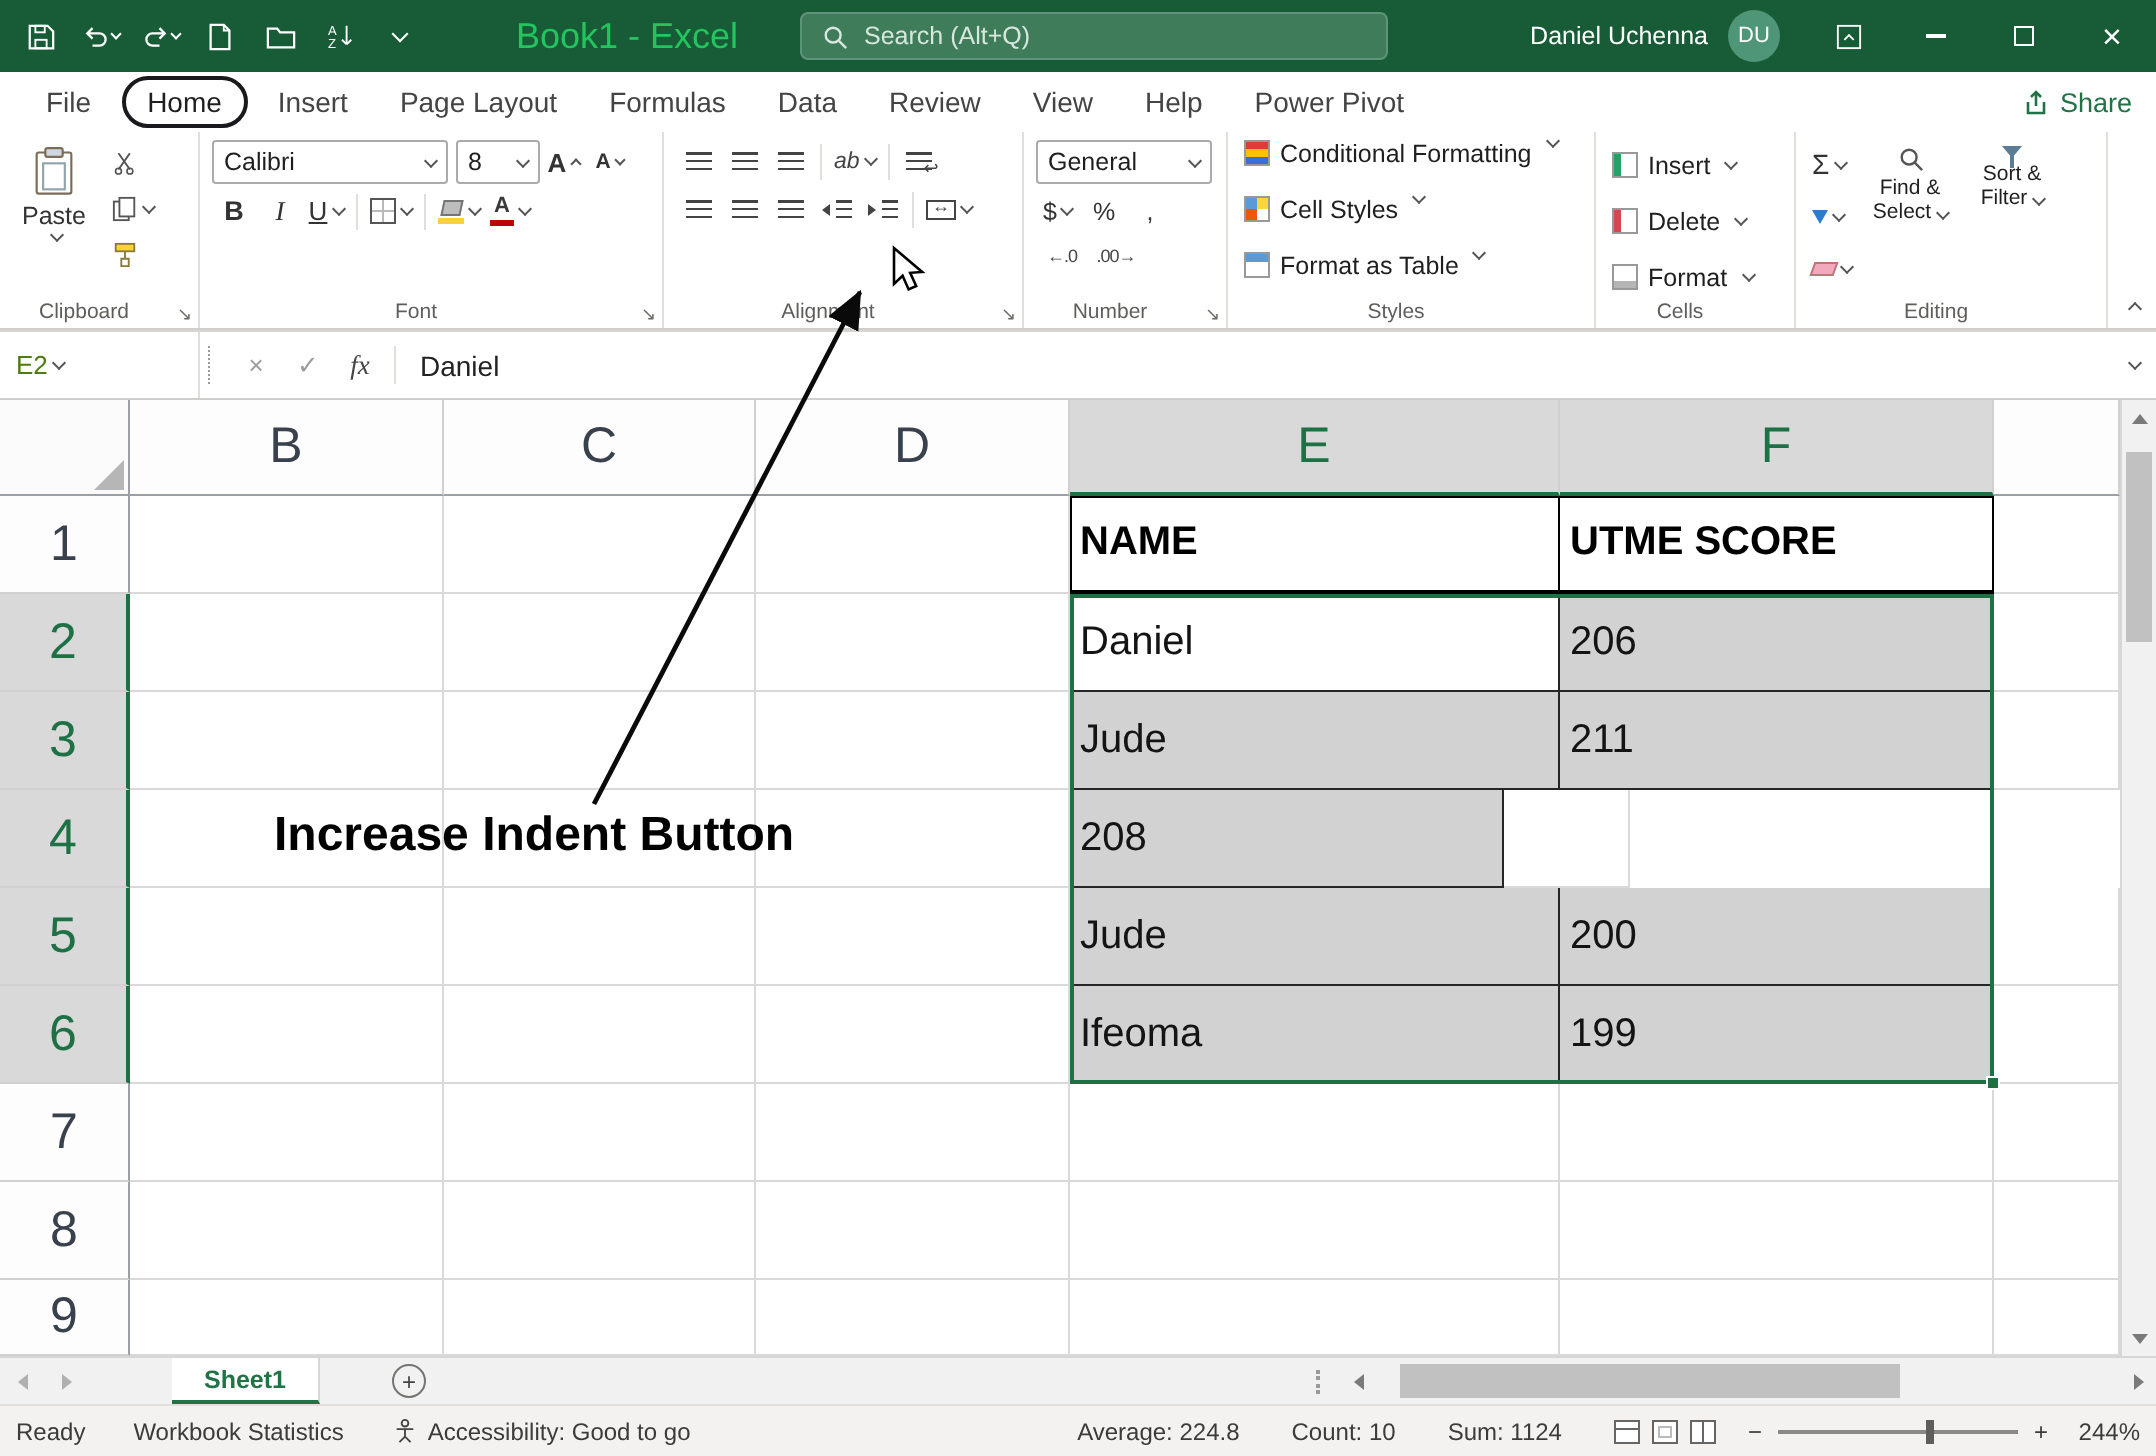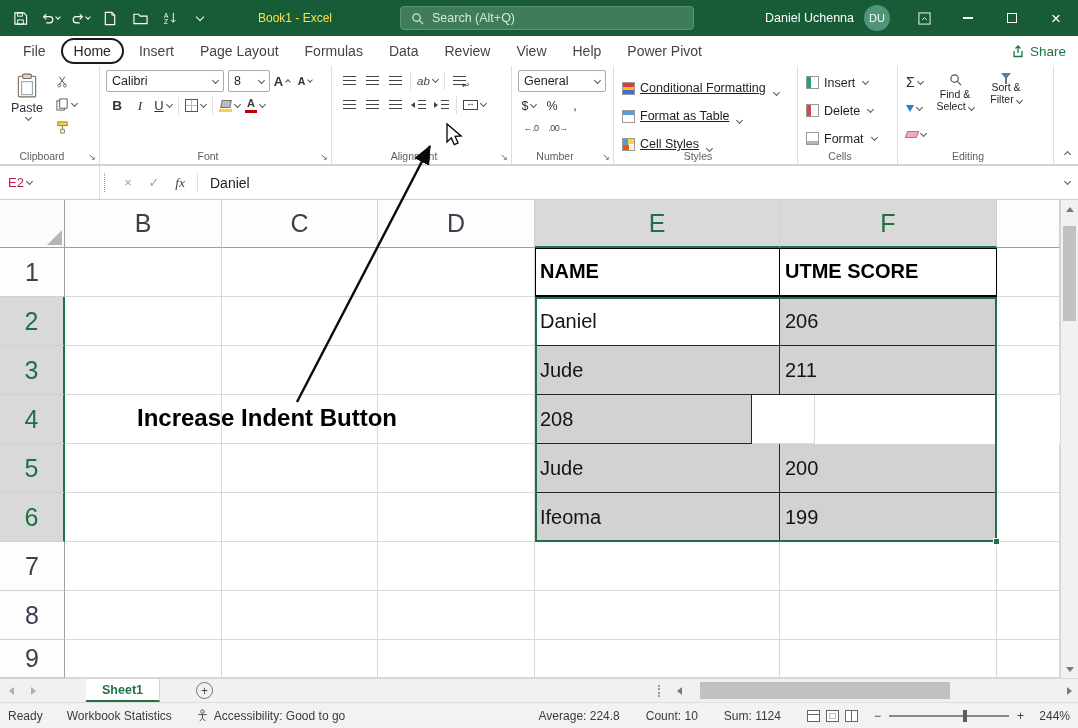--- a/index.html
+++ b/index.html
@@ -4,21 +4,21 @@
 <style>
   * { box-sizing: border-box; margin: 0; padding: 0; }
   html,body { width:1078px; height:728px; overflow:hidden; }
   body { font-family:"Liberation Sans","DejaVu Sans",sans-serif; background:#fff; position:relative; font-size:13px; color:#222; }
   button { background:none; border:none; font:inherit; color:inherit; cursor:default; }
 
   
   .titlebar { position:absolute; top:0; left:0; right:0; height:36px; background:#185c37; color:#fff; }
   .qat { position:absolute; left:6px; top:0; height:36px; display:flex; align-items:center; gap:2px; }
   .tbtn { width:28px; height:28px; display:flex; align-items:center; justify-content:center; gap:1px; }
-  .app-title { position:absolute; left:258px; top:0; height:36px; line-height:36px; font-size:12px; color:#fde047; white-space:nowrap; }
+  .app-title { position:absolute; left:258px; top:0; height:36px; line-height:36px; font-size:18px; color:#22c55e; white-space:nowrap; }
   .searchbox { position:absolute; left:400px; top:6px; width:294px; height:24px; background:#3e7c5a; border:1px solid #5d947a; border-radius:4px; display:flex; align-items:center; gap:8px; padding-left:10px; color:#d7e7de; font-size:12.5px; }
   .tb-right { position:absolute; right:0; top:0; height:36px; display:flex; align-items:center; }
   .user-name { font-size:12.5px; margin-right:10px; }
   .avatar { width:26px; height:26px; border-radius:50%; background:#4f9577; color:#fff; font-size:11px; display:flex; align-items:center; justify-content:center; margin-right:12px; }
   .winbtn { width:44px; height:36px; display:flex; align-items:center; justify-content:center; color:#fff; }
   .ic-min { width:10px; height:1.5px; background:#fff; display:inline-block; }
   .ic-max { width:10px; height:10px; border:1.2px solid #fff; display:inline-block; }
   .ic-close { font-size:17px; line-height:1; }
   .chev-w { width:6px; height:6px; border-right:1.4px solid #fff; border-bottom:1.4px solid #fff; transform:rotate(45deg); display:inline-block; margin-top:-3px; }
 
@@ -74,21 +74,21 @@
   .ic-merge::after { content:"↔"; position:absolute; left:2px; top:-3px; font-size:9px; color:#444; }
   .ic-wrap { position:relative; }
   .ic-wrap::after { content:"↩"; position:absolute; right:-3px; bottom:-4px; font-size:9px; color:#444; }
 
   .g-num { width:102px; }
   .w-num { width:88px; }
   .num-g { font-size:12.5px; }
   .dec-btn { font-size:9px; color:#444; letter-spacing:-0.5px; min-width:26px; height:18px; display:inline-flex; align-items:center; justify-content:center; }
 
   .g-styles { width:184px; }
-  .stybtn { height:25px; display:flex; align-items:flex-end; gap:5px; font-size:12.5px; color:#1f1f1f; padding:0 2px; white-space:nowrap;text-decoration:underline; }
+  .stybtn { height:25px; display:flex; align-items:flex-start; gap:5px; font-size:12.5px; color:#1f1f1f; padding:0 2px; white-space:nowrap; }
   .ic-cf { width:13px; height:13px; border:1px solid #999; background:linear-gradient(180deg,#e03b3b 0 33%,#ffc000 33% 66%,#3a6fd7 66%); flex:none; }
   .ic-fat { width:13px; height:13px; border:1px solid #999; background:linear-gradient(#5b9bd5 0 35%, #fff 0); flex:none; }
   .ic-cs { width:13px; height:13px; border:1px solid #999; background:conic-gradient(#ffd43b 0 25%, #fff 25% 50%, #e8590c 50% 75%, #5b9bd5 75%); flex:none; }
 
   .g-cells { width:100px; }
   .cellbtn { height:25px; display:flex; align-items:center; gap:5px; font-size:12.5px; color:#1f1f1f; padding:0 2px; }
   .ic-ins { width:13px; height:13px; border:1px solid #999; background:linear-gradient(90deg,#21a366 0 32%, #fff 0); flex:none; }
   .ic-del { width:13px; height:13px; border:1px solid #999; background:linear-gradient(90deg,#d64550 0 32%, #fff 0); flex:none; }
   .ic-fmt { width:13px; height:13px; border:1px solid #999; background:linear-gradient(#fff 0 70%, #b5b5b5 0); flex:none; }
 
@@ -99,21 +99,21 @@
   .ic-filldown { width:0; height:0; border-left:4px solid transparent; border-right:4px solid transparent; border-top:7px solid #2b7bd0; display:inline-block; }
   .ic-eraser { width:12px; height:7px; background:#f2a9bc; border:1px solid #b77; transform:skewX(-20deg); display:inline-block; }
   .tallbtn { width:48px; display:flex; flex-direction:column; align-items:center; gap:2px; padding-top:3px; }
   .tall-lbl { font-size:10.5px; line-height:1.15; color:#1f1f1f; text-align:center; width:46px; }
   .ic-funnel { width:0; height:0; border-left:5px solid transparent; border-right:5px solid transparent; border-top:6px solid #5a7d95; position:relative; display:inline-block; }
   .ic-funnel::after { content:""; position:absolute; left:-1px; top:-1px; width:2px; height:6px; background:#5a7d95; }
   .collapse-ribbon { position:absolute; right:8px; bottom:4px; }
 
   
   .formulabar { position:absolute; top:165px; left:0; right:0; height:35px; background:#fff; border-top:1px solid #d8d6d4; border-bottom:1px solid #cfcecd; display:flex; align-items:center; }
-  .namebox { width:100px; height:100%; border-right:1px solid #e1dfdd; display:flex; align-items:center; justify-content:flex-start; padding:0 8px; font-size:13px; color:#be185d; }
+  .namebox { width:100px; height:100%; border-right:1px solid #e1dfdd; display:flex; align-items:center; justify-content:flex-start; padding:0 8px; font-size:13px; color:#4d7c0f; }
   .fb-handle { width:7px; height:60%; border-left:1px dotted #9a9a9a; margin:0 4px; }
   .fb-btn { width:26px; height:100%; display:flex; align-items:center; justify-content:center; font-size:13px; color:#9d9d9d; }
   .fb-btn.fx { color:#444; font-style:italic; font-family:"Liberation Serif",serif; font-size:13.5px; }
   .fb-sep { width:1px; height:60%; background:#e1dfdd; margin:0 4px; }
   .fb-content { flex:1; padding-left:8px; font-size:14px; color:#222; }
   .fb-expand { width:24px; height:100%; display:flex; align-items:center; justify-content:center; }
 
   
   .grid { position:absolute; top:200px; left:0; width:1060px; height:478px; background:#fff; overflow:hidden; }
   .grid-row { display:flex; }
@@ -442,27 +442,27 @@
     </section>
 
     <section class="rgroup g-styles">
       <div class="g-body col">
         <button class="stybtn">
             <span class="ic-cf"></span>
             <span>Conditional Formatting</span>
             <span class="chev"></span>
           </button>
         <button class="stybtn">
-            <span class="ic-fat"></span>
-            <span>Format as Table</span>
+            <span class="ic-cs"></span>
+            <span>Cell Styles</span>
             <span class="chev"></span>
           </button>
         <button class="stybtn">
-            <span class="ic-cs"></span>
-            <span>Cell Styles</span>
+            <span class="ic-fat"></span>
+            <span>Format as Table</span>
             <span class="chev"></span>
           </button>
       </div>
       <span class="glabel">Styles</span>
     </section>
 
     <section class="rgroup g-cells">
       <div class="g-body col">
         <button class="cellbtn">
             <span class="ic-ins"></span>

